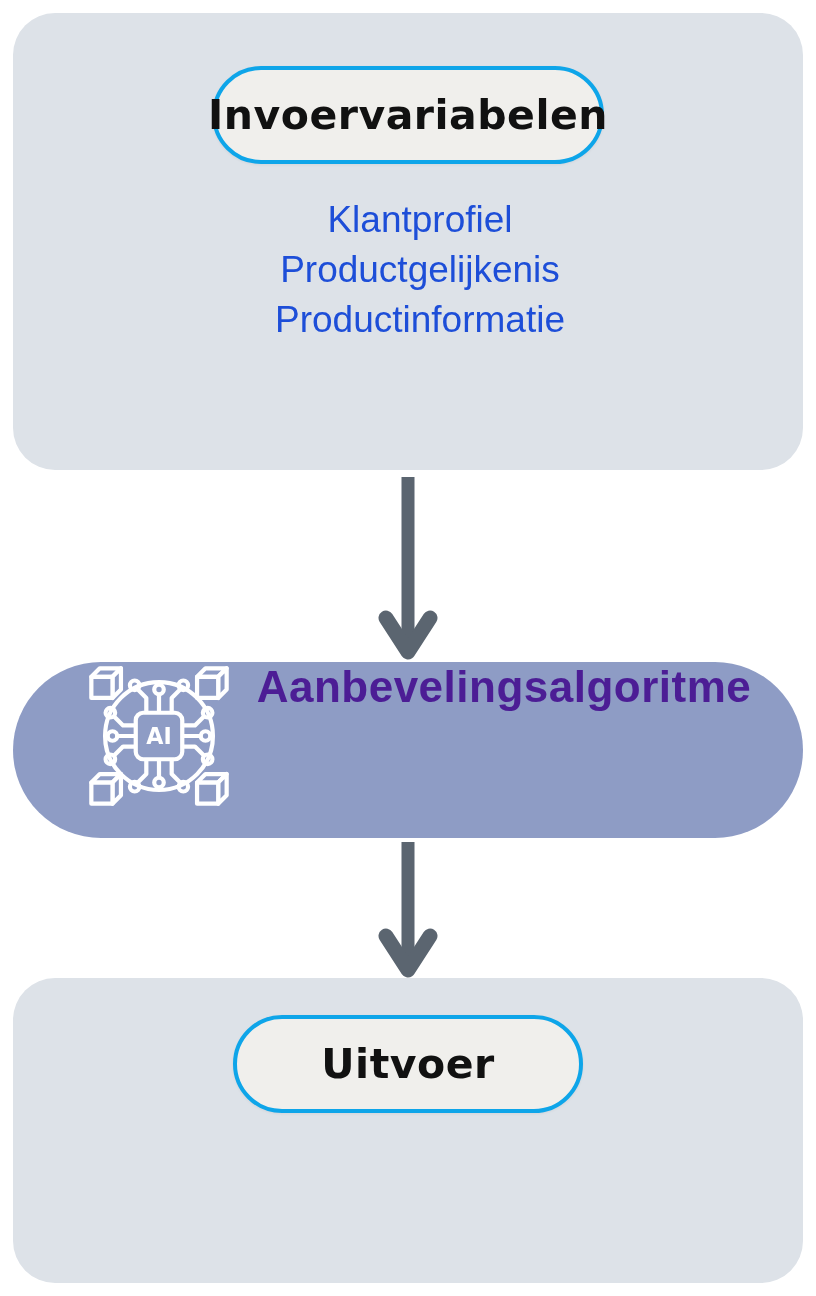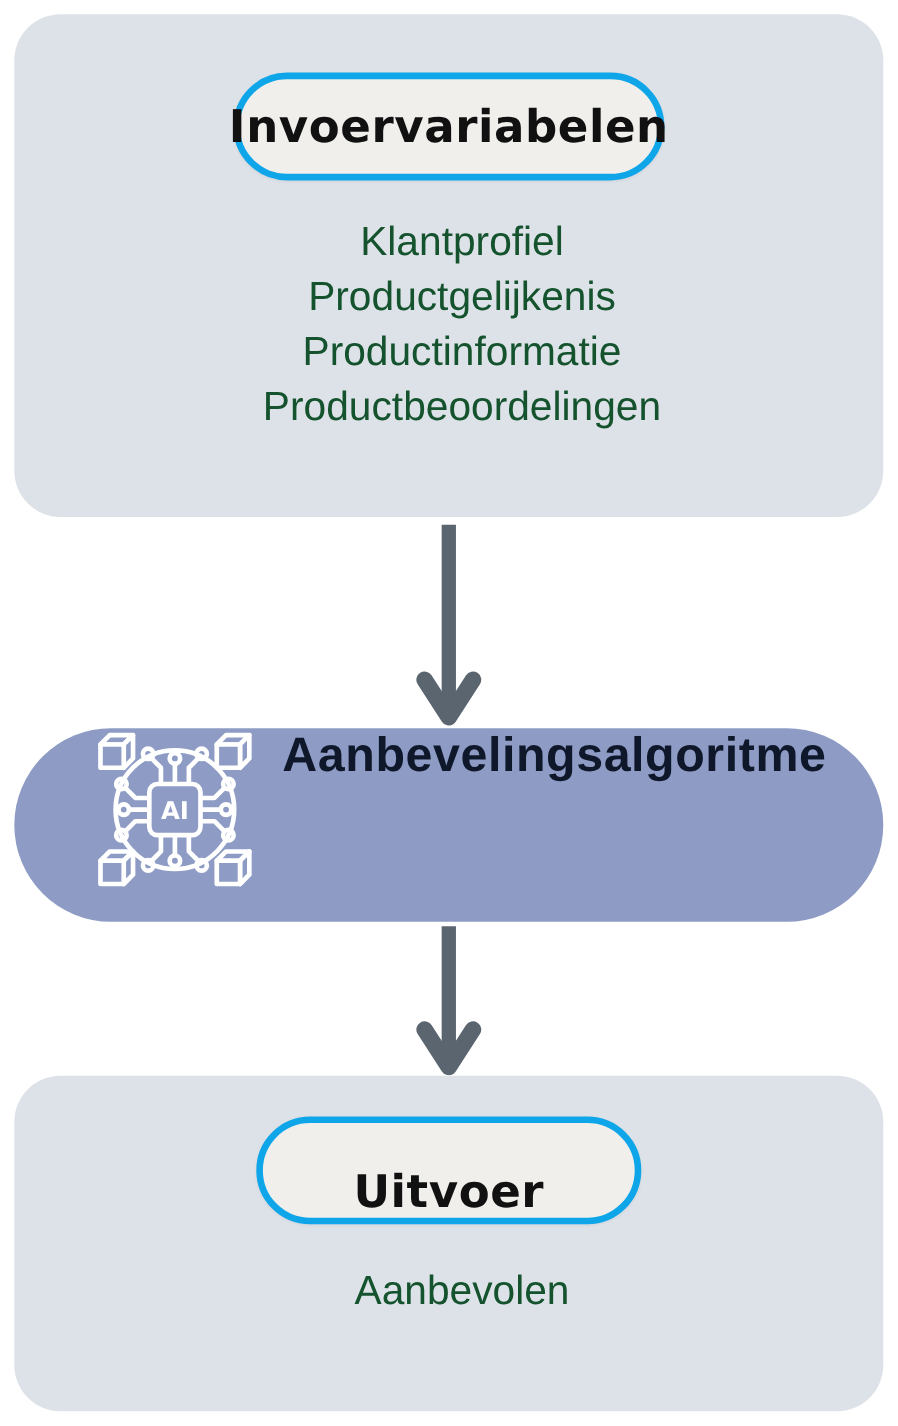--- a/index.html
+++ b/index.html
@@ -19,50 +19,50 @@
     background: #dde2e8;
     border-radius: 42px;
   }
   .input-box  { top: 13px;  height: 457px; }
   .output-box { top: 978px; height: 305px; }
   .header-pill {
     position: absolute;
     left: 50%;
     transform: translateX(-50%);
     background: #f0efec;
-    border: 6px solid #0ea5e9;
+    border: 4px solid #0ea5e9;
     border-radius: 60px;
     display: flex;
     align-items: center;
     justify-content: center;
     box-sizing: border-box;
     box-shadow: 0 1px 3px rgba(0,0,0,0.06);
   }
   .input-box .header-pill  { top: 53px; width: 392px; height: 98px; }
-  .output-box .header-pill { top: 37px; width: 350px; height: 98px; align-items: flex-end; }
+  .output-box .header-pill { top: 37px; width: 350px; height: 98px; }
   .pill-title {
     font-family: "DejaVu Sans", "Liberation Sans", sans-serif;
     font-weight: bold;
     font-size: 41px;
     letter-spacing: 0.5px;
     color: #111111;
     white-space: nowrap;
   }
   .item-list {
     position: absolute;
     left: 0;
     width: 100%;
     text-align: center;
   }
   .input-box .item-list  { top: 182px; }
   .output-box .item-list { top: 170px; }
   .item-line {
     font-size: 37px;
     line-height: 50px;
-    color: #14532d;
+    color: #1d4ed8;
     white-space: nowrap;
     margin-left: 24px;
   }
   .algo-pill {
     position: absolute;
     left: 13px;
     top: 662px;
     width: 790px;
     height: 176px;
     background: #8e9cc5;
@@ -76,21 +76,21 @@
     width: 148px;
     height: 148px;
   }
   .algo-label {
     flex: 1 1 auto;
     text-align: center;
     font-family: "Liberation Sans", sans-serif;
     font-weight: bold;
     font-size: 44px;
     letter-spacing: 0.5px;
-    color: #0f172a;
+    color: #4c1d95;
     padding-right: 28px;
     white-space: nowrap;
   }
   .flow-arrow {
     position: absolute;
     left: 363px;
     width: 90px;
   }
   .arrow-1 { top: 474px; height: 186px; }
   .arrow-2 { top: 841px; height: 137px; }
@@ -101,21 +101,20 @@
 <div class="canvas">
 
   <div class="node-box input-box">
     <div class="header-pill">
       <span class="pill-title">Invoervariabelen</span>
     </div>
     <div class="item-list">
       <div class="item-line">Klantprofiel</div>
       <div class="item-line">Productgelijkenis</div>
       <div class="item-line">Productinformatie</div>
-      <div class="item-line">Productbeoordelingen</div>
     </div>
   </div>
 
   <svg class="flow-arrow arrow-1" viewBox="0 0 90 186" fill="none">
     <line x1="45" y1="3" x2="45" y2="166" stroke="#5b6570" stroke-width="13"></line>
     <polyline points="23,144 45,178 67,144" stroke="#5b6570" stroke-width="15" stroke-linecap="round" stroke-linejoin="round" fill="none"></polyline>
   </svg>
 
   <div class="algo-pill">
     <div class="algo-icon-wrap">
@@ -176,17 +175,16 @@
   <svg class="flow-arrow arrow-2" viewBox="0 0 90 137" fill="none">
     <line x1="45" y1="1" x2="45" y2="117" stroke="#5b6570" stroke-width="13"></line>
     <polyline points="23,95 45,129 67,95" stroke="#5b6570" stroke-width="15" stroke-linecap="round" stroke-linejoin="round" fill="none"></polyline>
   </svg>
 
   <div class="node-box output-box">
     <div class="header-pill">
       <span class="pill-title">Uitvoer</span>
     </div>
     <div class="item-list">
-      <div class="item-line">Aanbevolen</div>
     </div>
   </div>
 
 </div>
 
 </body></html>

